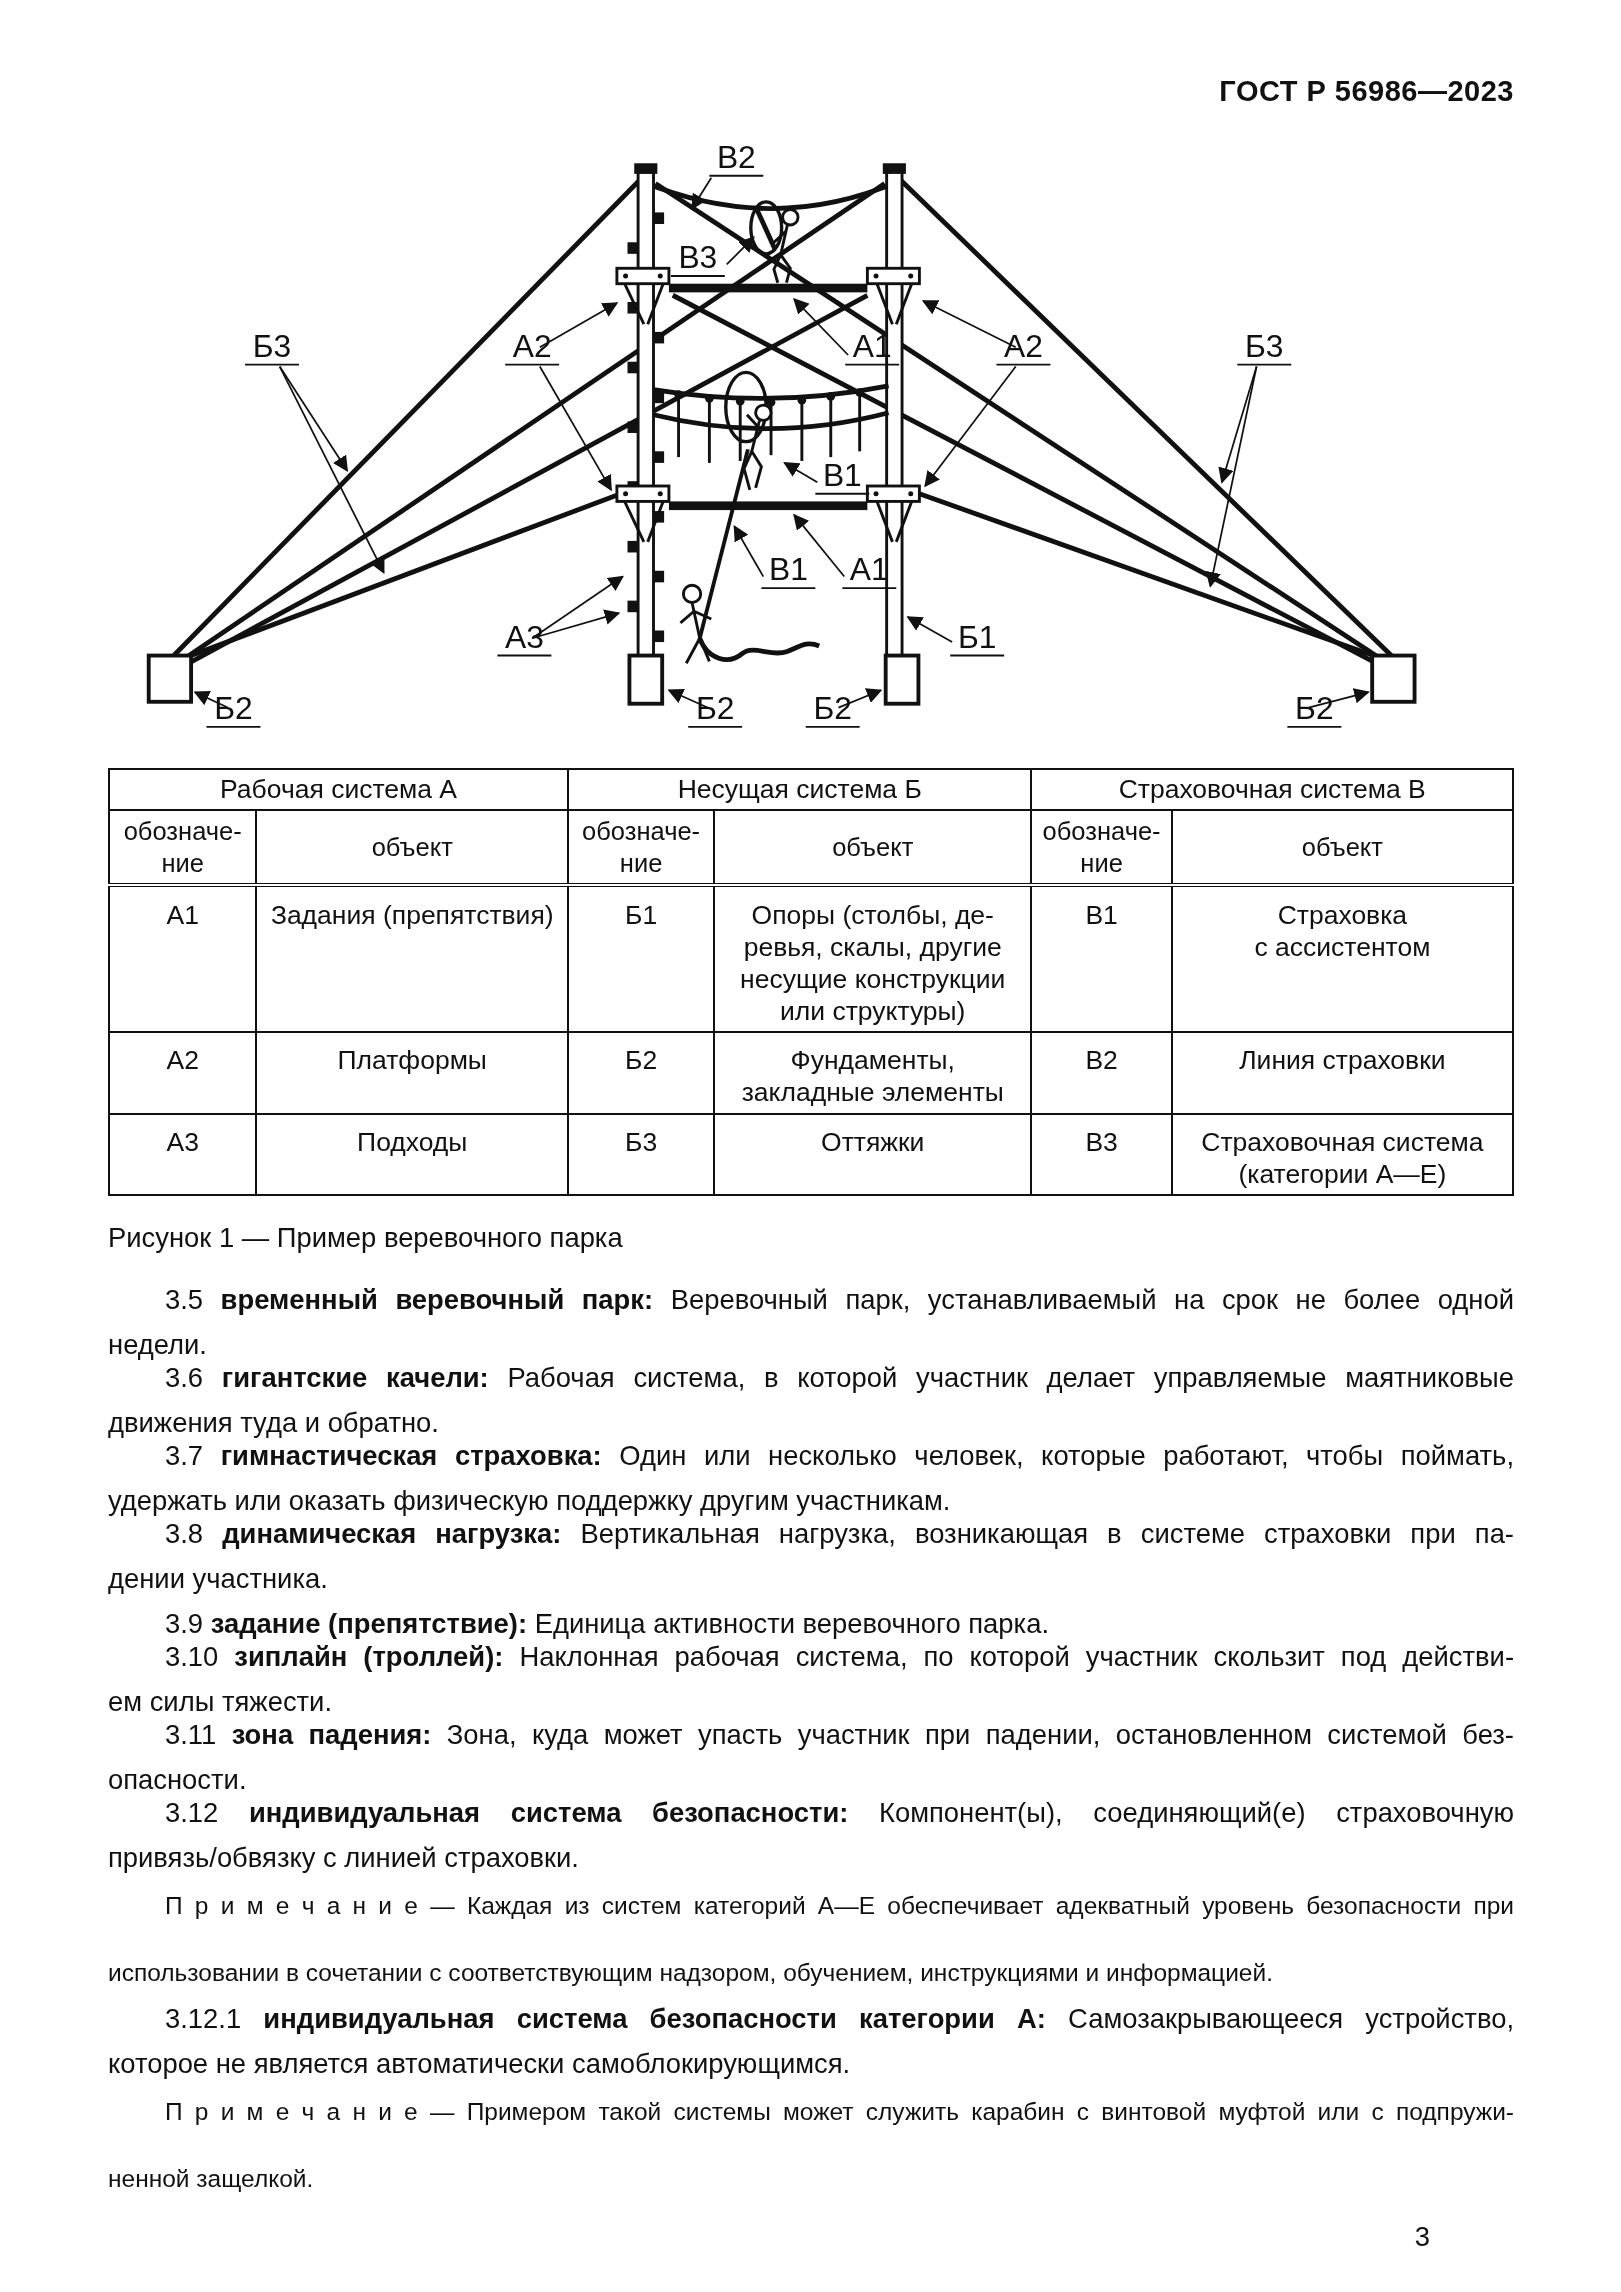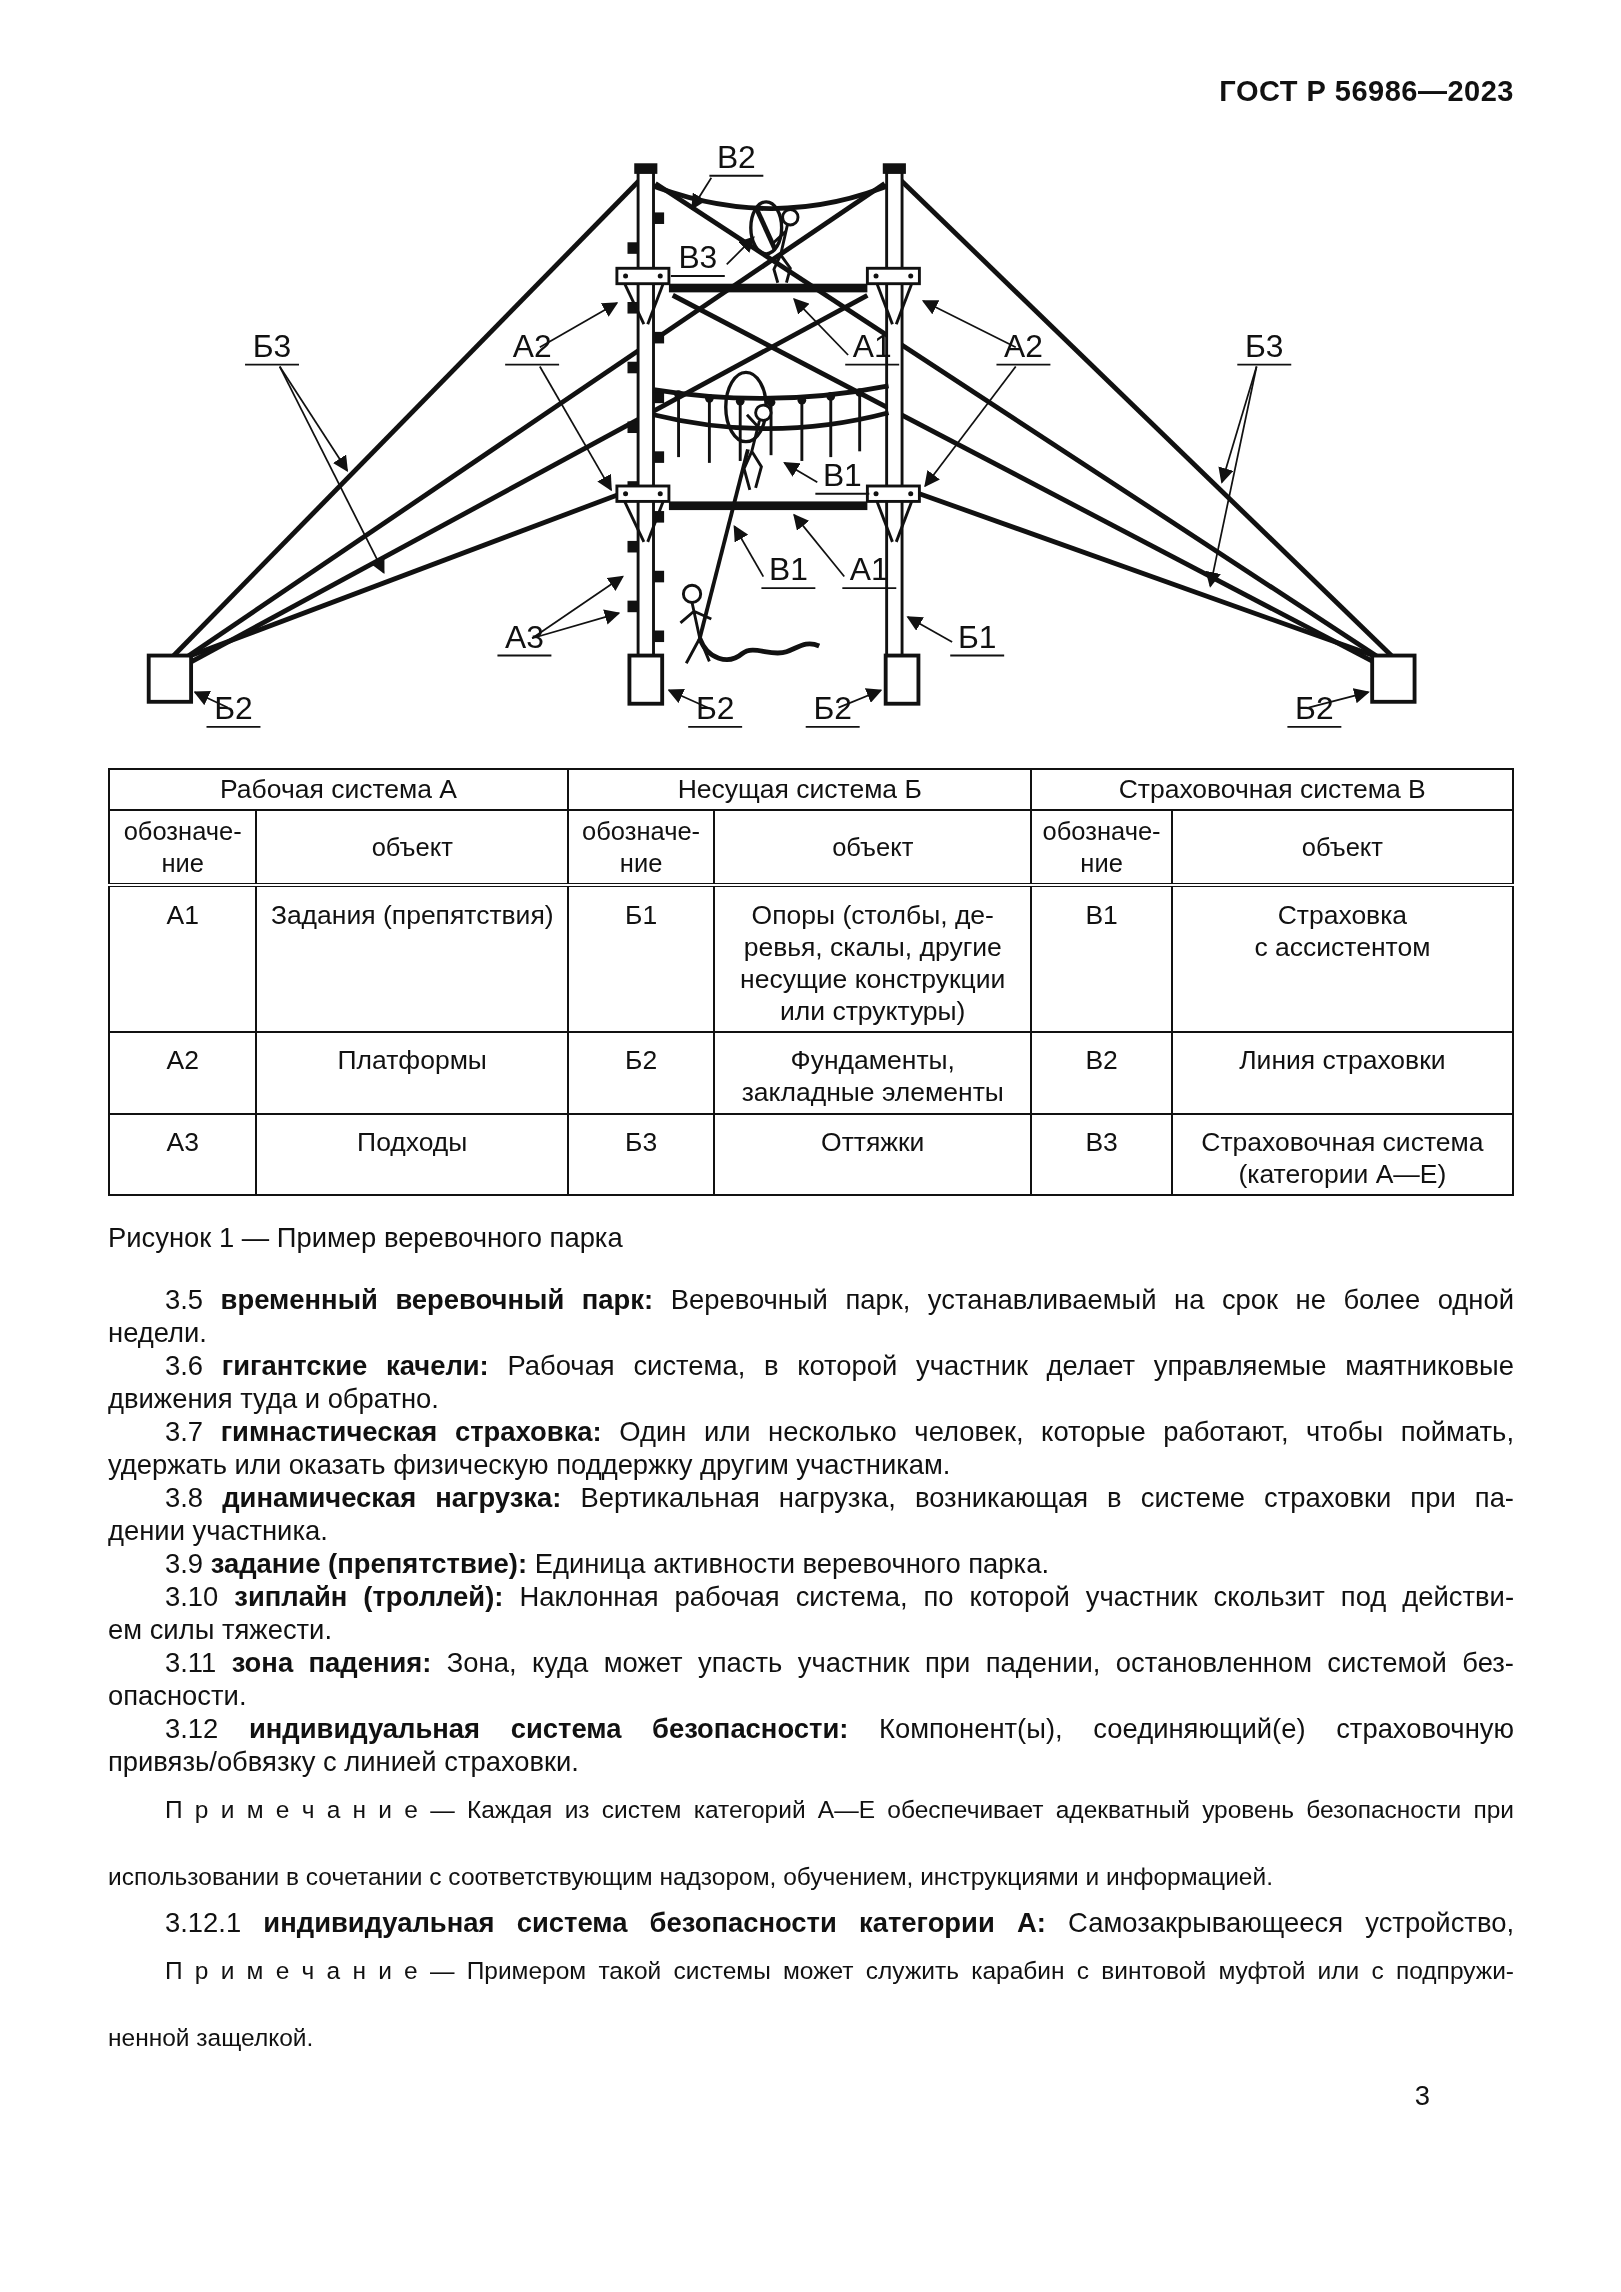--- a/index.html
+++ b/index.html
@@ -30,21 +30,21 @@
   table.gost tr.sub td{height:69px;border-bottom:4.9px double #111;font-size:25.5px;}
   table.gost tr.body td{vertical-align:top;padding-top:11.8px;}
   table.gost tr.r1 td{height:139px;}
   table.gost tr.r2 td{height:82px;}
   table.gost tr.r3 td{height:76px;border-bottom:2.9px solid #111;}
   table.gost .ln{text-align:center;line-height:32px;}
   
   .caption{font-size:27.4px;margin:25.5px 0 29px 0;}
   .textblock{font-size:27.4px;}
   .para .ln{line-height:33px;text-align:justify;text-align-last:justify;}
-  .para .ln.last{text-align-last:left;}
+  .para .ln.last{text-align-last:left;margin-top:12px;}
   .para .ln.only{text-align-last:left;}
   .para .ln:first-child{text-indent:57px;}
   .note{font-size:24.5px;margin:16.7px 0 14.7px 0;}
   .note .ln{line-height:30px;text-align:justify;text-align-last:justify;}
   .note .ln.last{text-align-last:left;margin-top:37px;}
   .note .ln:first-child{text-indent:57px;}
   .page-number{margin-top:27.4px;text-align:right;padding-right:84px;font-size:27.4px;}
 </style>
 </head>
 <body>
@@ -381,20 +381,21 @@
     <div class="para">
         <div class="ln">3.12 <b>индивидуальная система безопасности:</b> Компонент(ы), соединяющий(е) страховочную</div>
         <div class="ln last">привязь/обвязку с линией страховки.</div>
       </div>
     <div class="note">
         <div class="ln">П р и м е ч а н и е  —  Каждая из систем категорий А—Е обеспечивает адекватный уровень безопасности при</div>
         <div class="ln last">использовании в сочетании с соответствующим надзором, обучением, инструкциями и информацией.</div>
       </div>
     <div class="para">
         <div class="ln">3.12.1 <b>индивидуальная система безопасности категории А:</b> Самозакрывающееся устройство,</div>
+        <div class="ln last">которое не является автоматически самоблокирующимся.</div>
       </div>
     <div class="note">
         <div class="ln">П р и м е ч а н и е  —  Примером такой системы может служить карабин с винтовой муфтой или с подпружи-</div>
         <div class="ln last">ненной защелкой.</div>
       </div>
   </div>
 
   <div class="page-number">3</div>
 
 </div>

